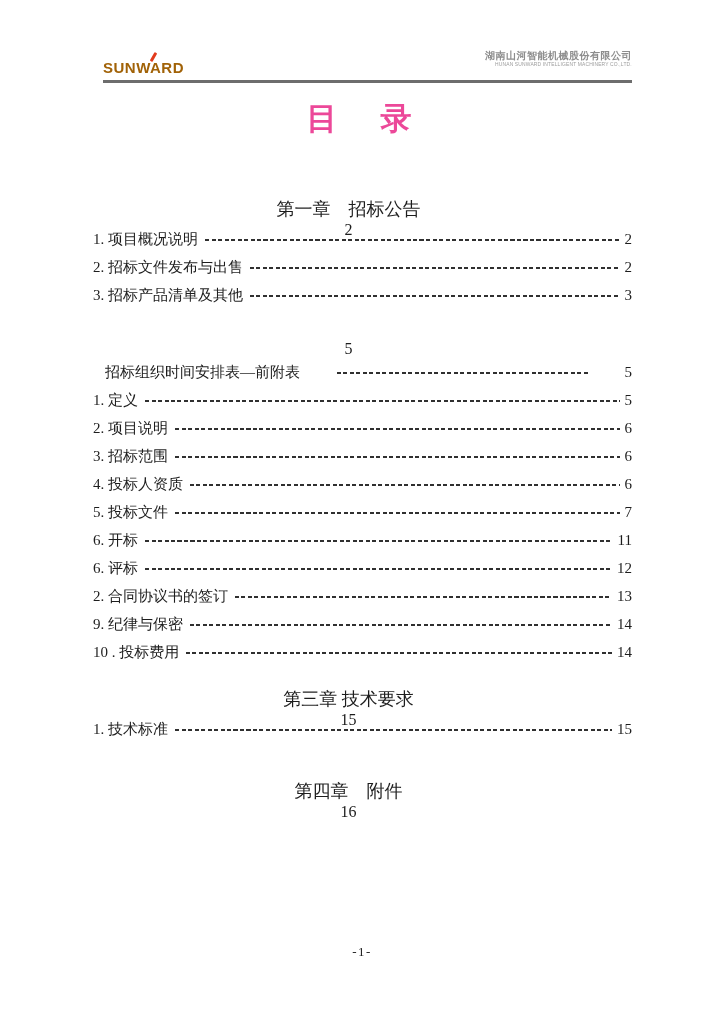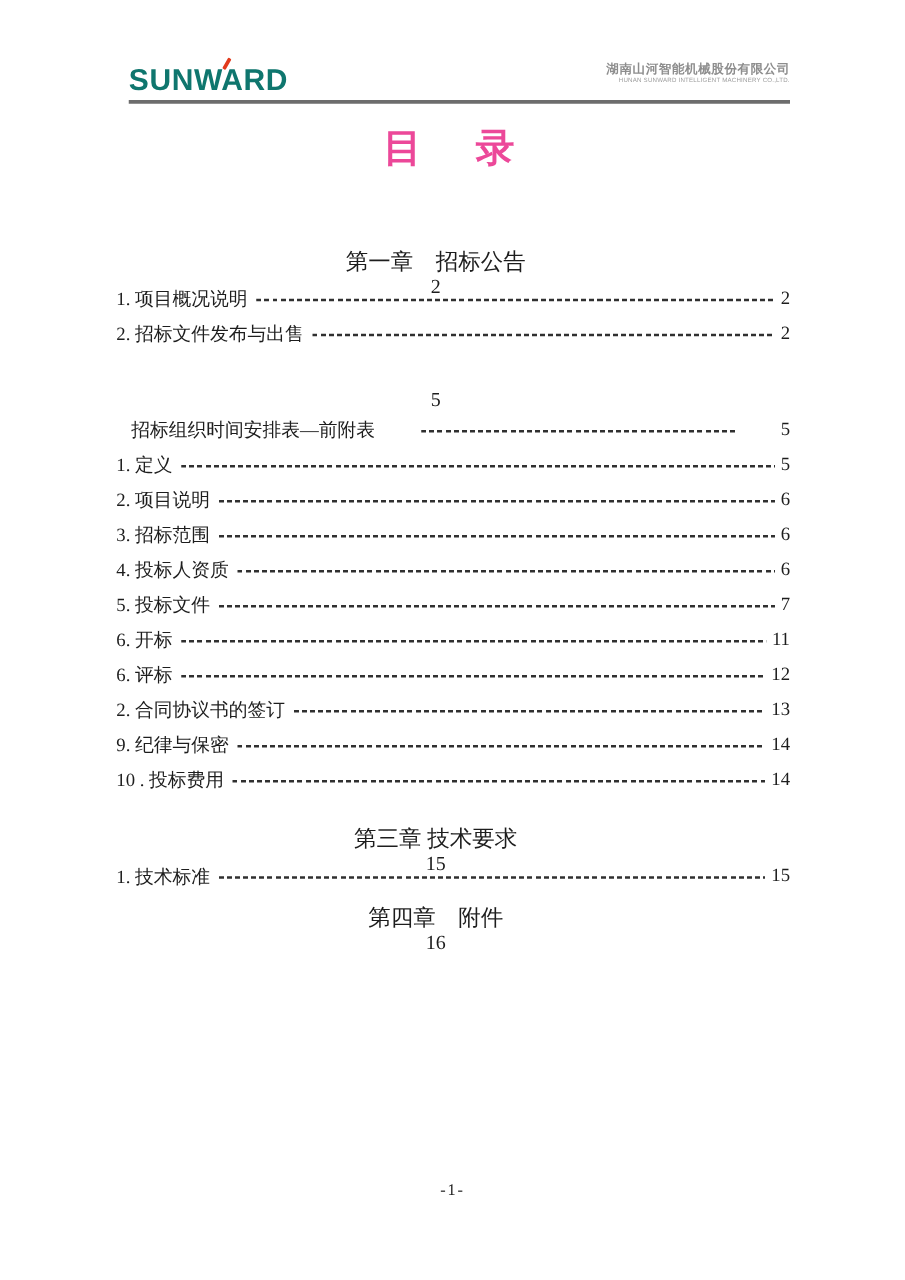--- a/index.html
+++ b/index.html
@@ -11,22 +11,22 @@
     font-family:"Liberation Serif","DejaVu Serif",serif;
     color:#1d1d1d;
     overflow:hidden;
   }
 
   
   .header { position:absolute; left:103px; top:48px; width:529px; height:33px; }
   .logo { position:absolute; left:0; bottom:4px; }
   .logo-text {
     font-family:"Liberation Sans","DejaVu Sans",sans-serif;
-    font-weight:800; font-size:24px; line-height:1;
-    color:#0f766e; letter-spacing:0.5px;
+    font-weight:800; font-size:15px; line-height:1;
+    color:#a16207; letter-spacing:0.5px;
   }
   .logo-accent {
     position:absolute; left:60%; top:-7px;
     width:3px; height:10px; border-radius:1px;
     background:#e23a1c;
     transform:rotate(30deg);
   }
   .company { position:absolute; right:0; top:2px; text-align:right; }
   .company-cn {
     font-family:"Liberation Sans","DejaVu Sans",sans-serif;
@@ -50,21 +50,21 @@
     margin:0; text-align:center;
     font-size:31px; font-weight:700; letter-spacing:6px;
     color:#ec4899;
   }
 
   
   .toc { position:absolute; left:65px; top:197px; width:567px; }
   .row { display:flex; align-items:center; height:28px; font-size:15px; }
   .row.chapter { font-size:18px; margin-top:21px;flex-direction:column; }
   .toc .row.chapter:first-child { margin-top:0; }
-  .toc .row.chapter:last-child { margin-top:7px; }
+  .toc .row.chapter:last-child { margin-top:36px; }
   .row.item { padding-left:28px; }
   .row.sub  { padding-left:40px;gap:30px; }
   .label { white-space:pre; }
   .leader {
     flex:1; height:2px; margin:0 5px 0 7px;
     background:repeating-linear-gradient(90deg,#303030 0 4px,transparent 4px 6.5px);
     transform:translateY(1px);
   }
   .pagenum { white-space:nowrap; }
   .row.chapter .pagenum { font-size:16px; }
@@ -102,20 +102,25 @@
   </div>
       <div class="row item">
     <span class="label">1. 项目概况说明</span>
     <span class="leader"></span>
     <span class="pagenum">2</span>
   </div>
       <div class="row item">
     <span class="label">2. 招标文件发布与出售</span>
     <span class="leader"></span>
     <span class="pagenum">2</span>
+  </div>
+      <div class="row item">
+    <span class="label">3. 招标产品清单及其他</span>
+    <span class="leader"></span>
+    <span class="pagenum">3</span>
   </div>
       <div class="row chapter">
     <span class="leader"></span>
     <span class="pagenum">5</span>
   </div>
       <div class="row sub">
     <span class="label">招标组织时间安排表—前附表</span>
     <span class="leader"></span>
     <span class="pagenum">5</span>
   </div>

